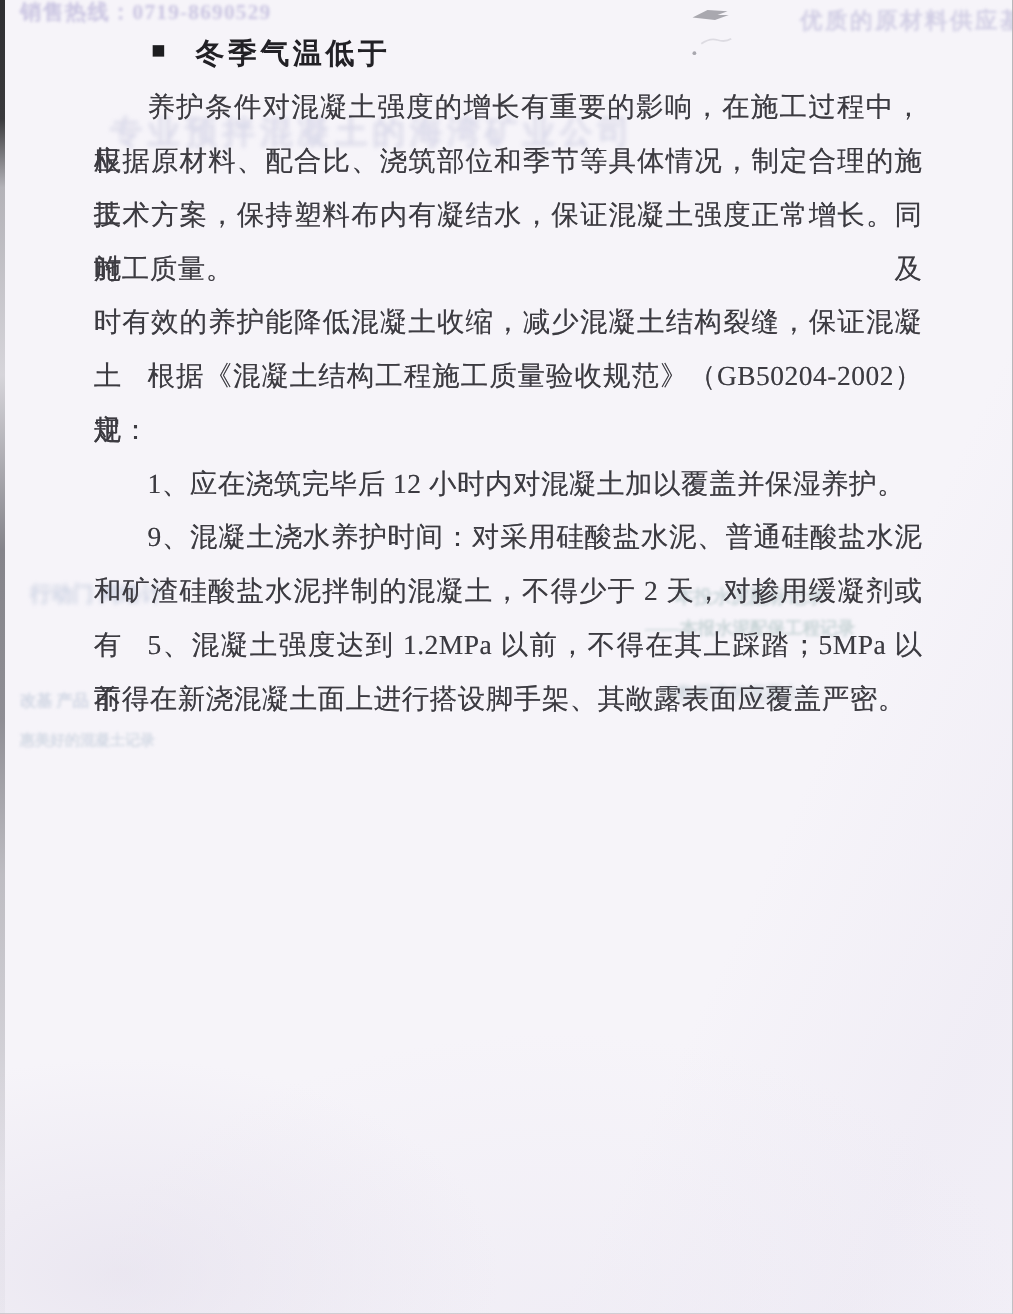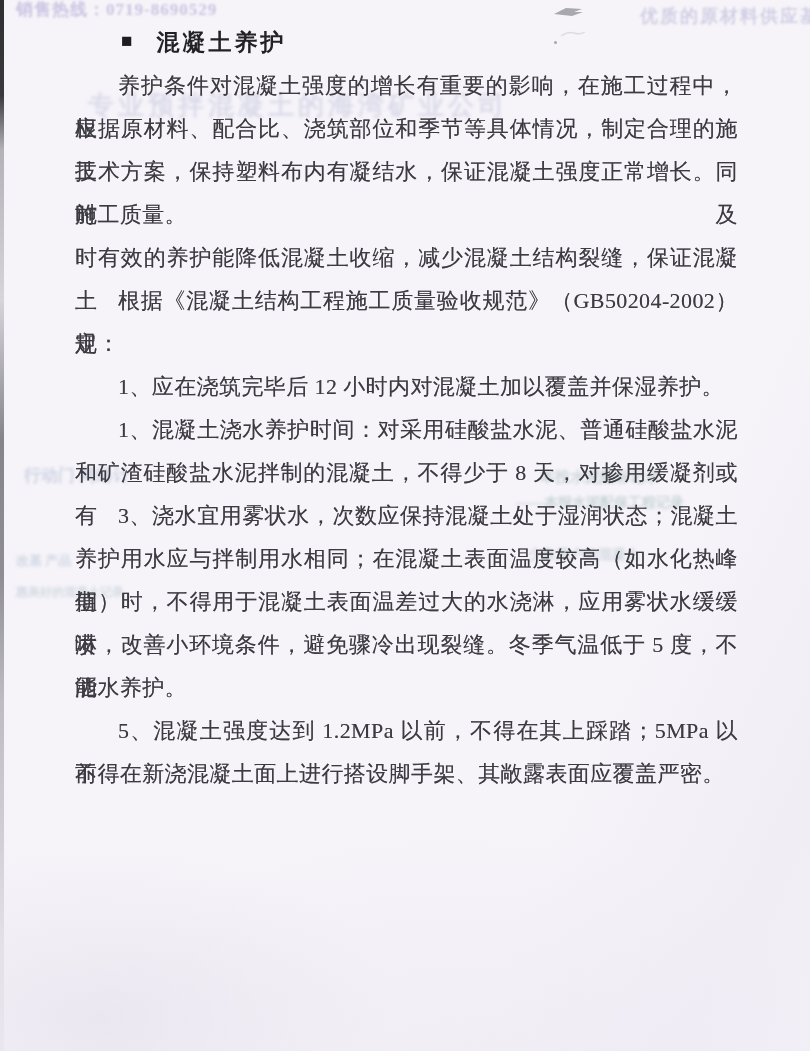--- a/index.html
+++ b/index.html
@@ -98,48 +98,41 @@
   </div>
   <div class="smudge smudge-b">
     <svg width="26" height="8" viewBox="0 0 26 8">
       <path d="M1 6 Q8 1 14 3 T25 2" stroke="rgba(130,130,142,.6)" stroke-width="1.4" fill="none"></path>
     </svg>
   </div>
   <div class="smudge smudge-dot"></div>
 
   <div class="heading">
     <span class="bullet">■</span>
-    <span class="htext">混凝土养护</span>
+    <span class="htext">冬季气温低于</span>
   </div>
 
   <div class="content" id="doc-content">
       <div class="para">
         <div class="line pfirst">养护条件对混凝土强度的增长有重要的影响，在施工过程中，应</div>
         <div class="line">根据原材料、配合比、浇筑部位和季节等具体情况，制定合理的施工</div>
         <div class="line">技术方案，保持塑料布内有凝结水，保证混凝土强度正常增长。同时及</div>
         <div class="line plast">施工质量。</div>
         <div class="line">时有效的养护能降低混凝土收缩，减少混凝土结构裂缝，保证混凝土</div>
       </div>
       <div class="para">
         <div class="line pfirst">根据《混凝土结构工程施工质量验收规范》（GB50204-2002）规</div>
         <div class="line plast">定：</div>
       </div>
       <div class="para">
         <div class="line pfirst plast">1、应在浇筑完毕后 12 小时内对混凝土加以覆盖并保湿养护。</div>
       </div>
       <div class="para">
-        <div class="line pfirst">1、混凝土浇水养护时间：对采用硅酸盐水泥、普通硅酸盐水泥</div>
-        <div class="line">和矿渣硅酸盐水泥拌制的混凝土，不得少于 8 天，对掺用缓凝剂或有</div>
-      </div>
-      <div class="para">
-        <div class="line pfirst">3、浇水宜用雾状水，次数应保持混凝土处于湿润状态；混凝土</div>
-        <div class="line">养护用水应与拌制用水相同；在混凝土表面温度较高（如水化热峰值</div>
-        <div class="line">期）时，不得用于混凝土表面温差过大的水浇淋，应用雾状水缓缓喷</div>
-        <div class="line">淋，改善小环境条件，避免骤冷出现裂缝。冬季气温低于 5 度，不能</div>
-        <div class="line plast">洒水养护。</div>
+        <div class="line pfirst">9、混凝土浇水养护时间：对采用硅酸盐水泥、普通硅酸盐水泥</div>
+        <div class="line">和矿渣硅酸盐水泥拌制的混凝土，不得少于 2 天，对掺用缓凝剂或有</div>
       </div>
       <div class="para">
       </div>
       <div class="para">
         <div class="line pfirst">5、混凝土强度达到 1.2MPa 以前，不得在其上踩踏；5MPa 以前</div>
         <div class="line plast">不得在新浇混凝土面上进行搭设脚手架、其敞露表面应覆盖严密。</div>
       </div>
     </div>
 
 </div>

